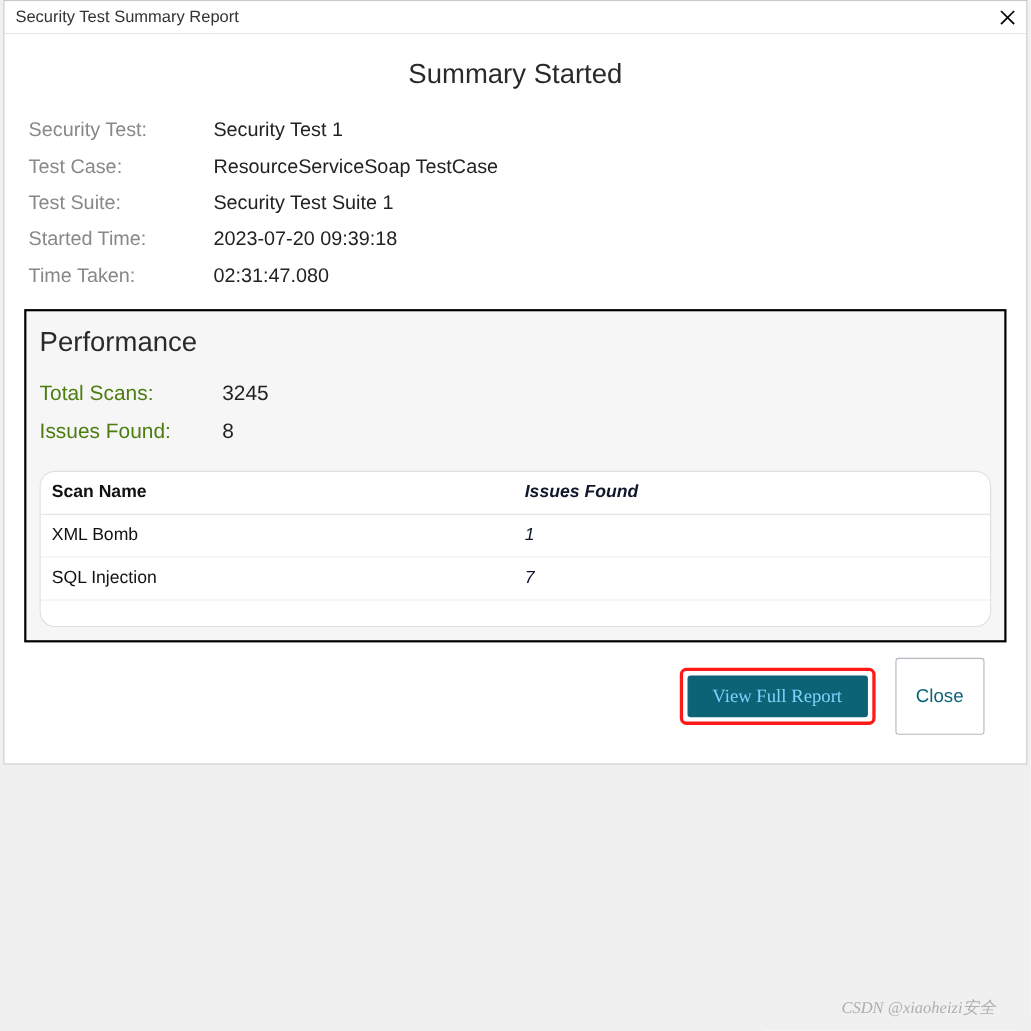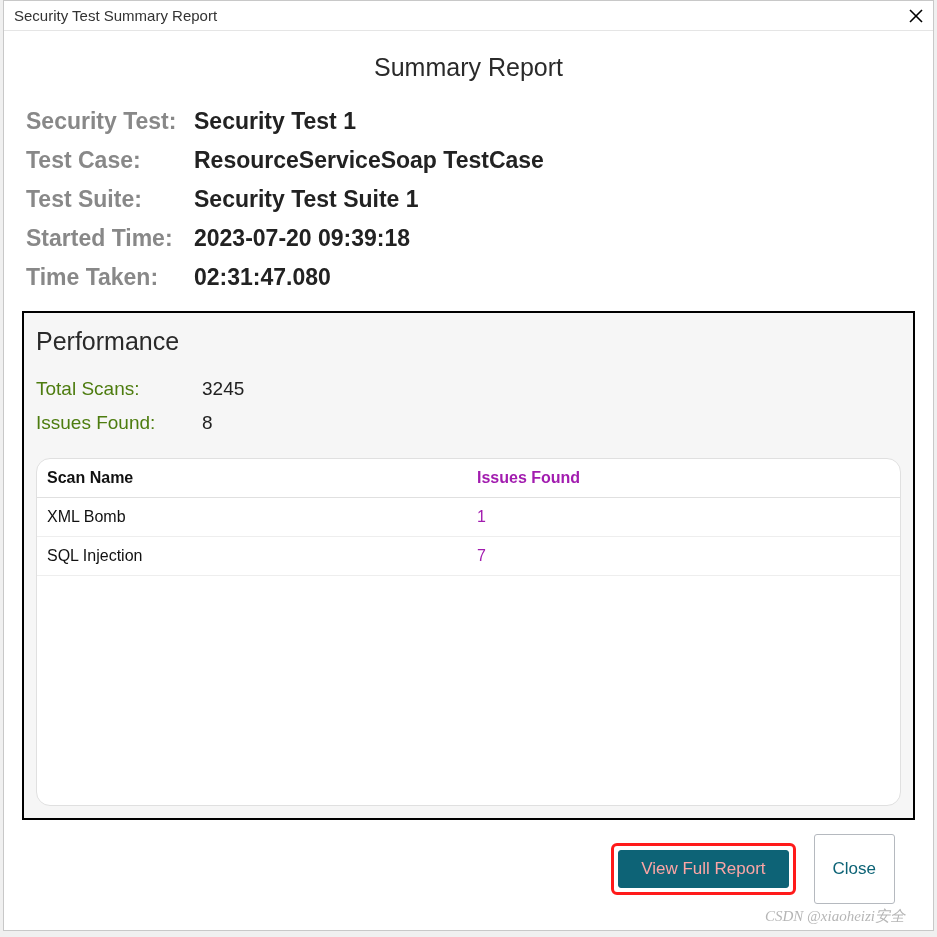--- a/index.html
+++ b/index.html
@@ -11,21 +11,21 @@
       font-family: "Segoe UI", Tahoma, sans-serif;
       background: #f0f0f0;
       width: 937px;
       height: 937px;
       position: relative;
     }
     .dialog {
       background: #ffffff;
       border: 1px solid #c8c8c8;
       width: 931px;
-      height: 931px;
+      height: 695px;
       margin: 0 auto;
       display: flex;
       flex-direction: column;
     }
     .titlebar {
       display: flex;
       justify-content: space-between;
       align-items: center;
       height: 30px;
       padding: 0 8px 0 10px;
@@ -62,22 +62,21 @@
       color: #2a2a2a;
       margin: 10px 0 20px 0;
       font-weight: 400;
     }
     .meta-table {
       margin-bottom: 14px;
     }
     .meta-row {
       display: flex;
       padding: 6px 4px;
-      font-size: 23px;
-      font-weight: bold;
+      font-size: 18px;
     }
     .meta-label {
       width: 168px;
       color: #888;
     }
     .meta-value {
       color: #222;
     }
     .perf-box {
       border: 2px solid #000;
@@ -120,21 +119,22 @@
       border-bottom: 1px solid #e0e0e0;
       font-weight: 600;
       font-size: 16px;
     }
     .scan-col-name {
       width: 430px;
       color: #111;
     }
     .scan-col-issues {
       flex: 1;
-      color: #a21caf;
+      color: #0f172a;
+      font-style: italic;
     }
     .scan-row {
       display: flex;
       padding: 10px 10px;
       border-bottom: 1px solid #eee;
       font-size: 16px;
       color: #222;
     }
     .scan-row .scan-col-name,
     .scan-row .scan-col-issues {
@@ -154,22 +154,23 @@
     }
     .btn {
       font-size: 17px;
       padding: 8px 22px;
       border-radius: 3px;
       cursor: pointer;
       border: 1px solid;
     }
     .btn-primary {
       background: #0d6376;
-      color: #fca5a5;
+      color: #7dd3fc;
       border-color: #0d6376;
+      font-family: Liberation Serif, serif;
     }
     .btn-secondary {
       background: #ffffff;
       color: #0d6376;
       border-color: #b5b9bf;
       padding: 24px 18px;
     }
     .watermark {
       position: absolute;
       right: 32px;
@@ -191,21 +192,21 @@
     <span class="close-x">
       <svg viewBox="0 0 14 14">
           <line x1="1" y1="1" x2="13" y2="13"></line>
           <line x1="13" y1="1" x2="1" y2="13"></line>
         </svg>
     </span>
   </div>
 
   <div class="content">
 
-    <div class="report-title">Summary Report</div>
+    <div class="report-title">Summary Started</div>
 
     <div class="meta-table">
       <div class="meta-row">
         <span class="meta-label">Security Test:</span>
         <span class="meta-value">Security Test 1</span>
       </div>
       <div class="meta-row">
         <span class="meta-label">Test Case:</span>
         <span class="meta-value">ResourceServiceSoap TestCase</span>
       </div>

